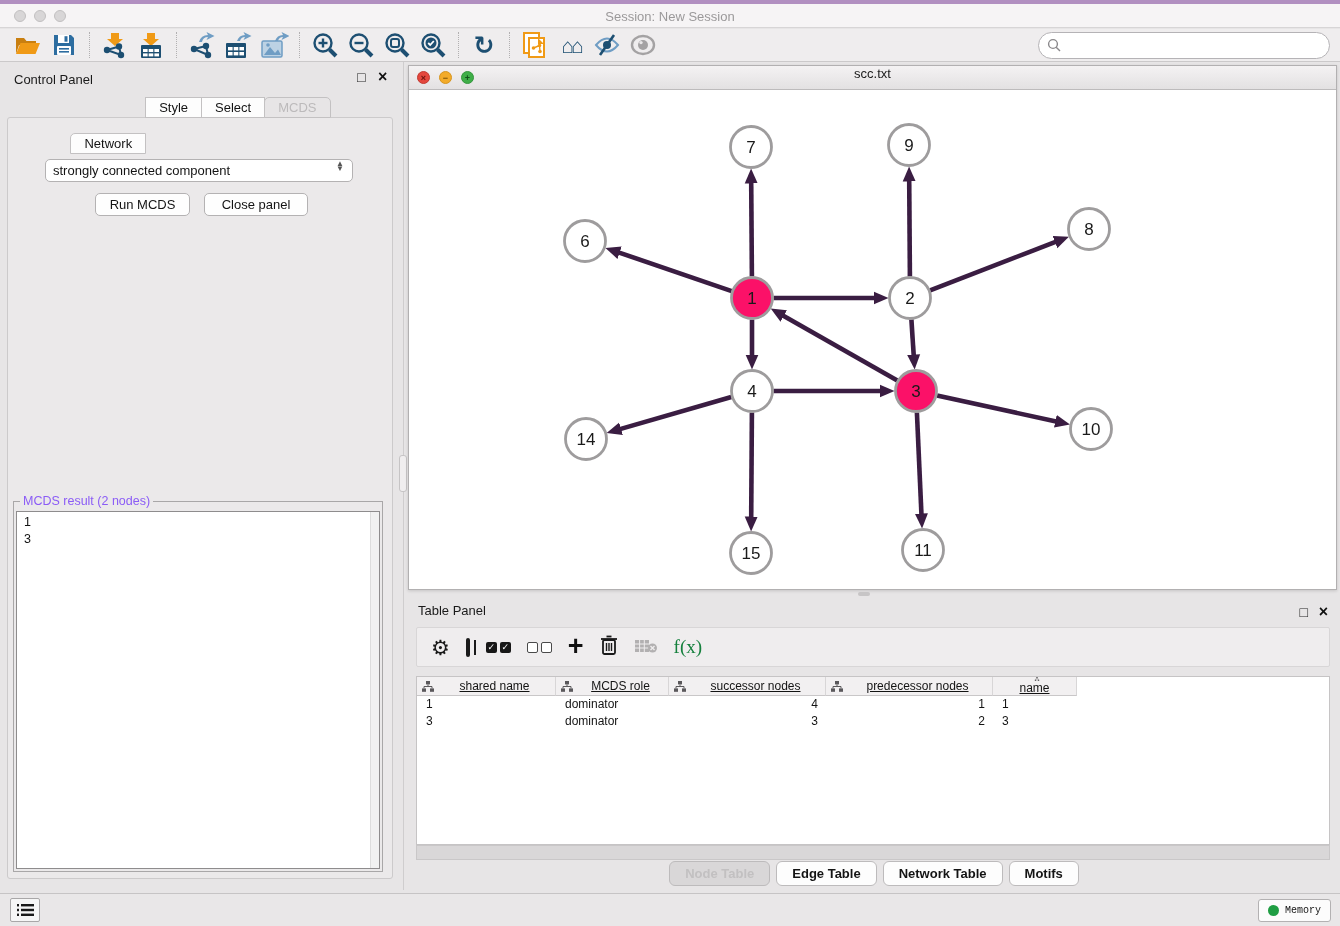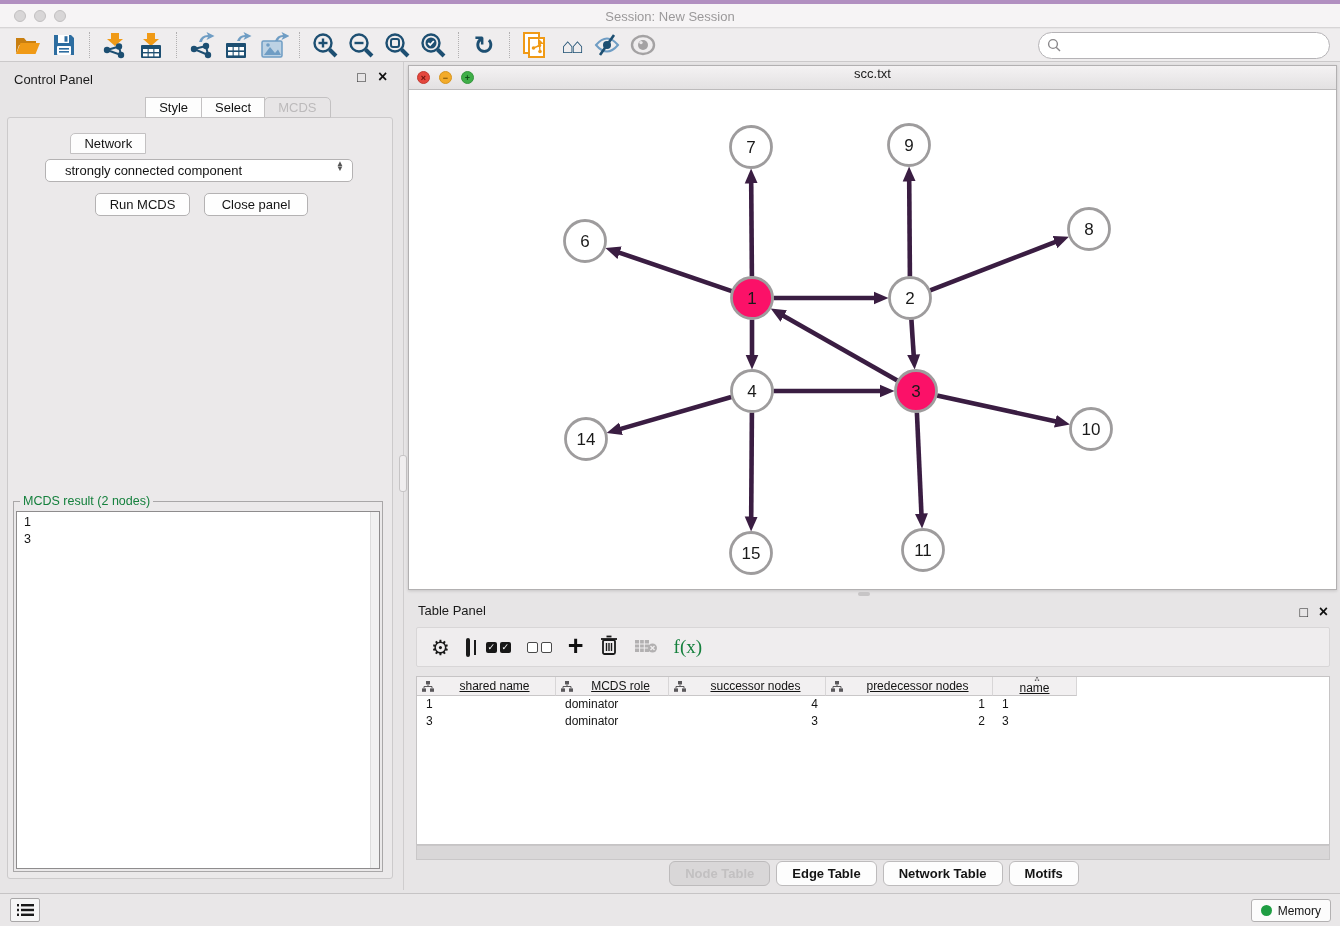--- a/index.html
+++ b/index.html
@@ -29,27 +29,27 @@
   #cp-title { left:14px; top:10px; font-size:13px; color:#1a1a1a; }
   .panel-float { position:absolute; top:8px; font-size:14px; color:#222; line-height:1; }
   .panel-close { position:absolute; top:7px; font-size:16px; font-weight:bold; color:#111; line-height:1; }
   #cp-tabs { left:0; right:0; top:35px; display:flex; justify-content:center; }
   .cp-tab { height:21px; line-height:20px; padding:0 13px; background:#fdfdfd; border:1px solid #c3c1c2; margin-right:-1px; font-size:13px; position:relative; z-index:2; }
   .cp-tab:first-child { border-top-left-radius:5px;margin-top:36px; }
   .cp-tab:last-child { border-top-right-radius:5px; }
   .cp-tab.sel { background:#e7e5e6; color:#bcbabb; border-top-left-radius:5px; border-top-right-radius:5px; }
   #cp-box { left:7px; right:7px; top:55px; bottom:11px; background:#ebe9ea; border:1px solid #cccacb; border-radius:3px; }
   #opt-label { left:0; right:0; top:19px; text-align:center; font-size:13px; }
-  #criterion { left:37px; right:39px; top:41px; height:23px; background:#fff; border:1px solid #b4b2b3; border-radius:5px; display:flex; align-items:center; padding-left:19px; font-size:13px; }
+  #criterion { left:37px; right:39px; top:41px; height:23px; background:#fff; border:1px solid #b4b2b3; border-radius:5px; display:flex; align-items:center; padding-left:7px; font-size:13px; }
   #criterion .spin { position:absolute; right:8px; top:2px; display:flex; flex-direction:column; line-height:0.62; color:#555; font-size:8px; }
   .btn { height:23px; background:#fefefe; border:1px solid #b4b2b3; border-radius:5px; font-size:13px; display:flex; align-items:center; justify-content:center; }
   #run-btn { left:87px; top:75px; width:95px; }
   #closep-btn { left:196px; top:75px; width:104px; }
   #result-fs { left:5px; right:9px; top:376px; height:378px; border:1px solid #a9a7a8; padding:0; background:transparent; }
-  #result-fs legend { font-size:12.5px; margin-left:6px; padding:0 3px; color:#15803d; }
+  #result-fs legend { font-size:12.5px; margin-left:6px; padding:0 3px; color:#8b5cf6; }
   #result-inner { position:absolute; left:2px; right:2px; top:3px; bottom:2px; background:#fff; border:1px solid #8e8c8d; overflow:hidden; }
   #result-lines { padding:2px 7px; font-size:12.5px; line-height:17px; }
   #result-scroll { position:absolute; right:0; top:0; bottom:0; width:9px; background:#f1f1f1; border-left:1px solid #dddddd; }
 
   
   #vsplit-line { left:403px; top:62px; width:1px; height:828px; background:#cfcdce; }
   #vsplit-handle { left:399px; top:455px; width:8px; height:37px; background:#f0eeef; border:1px solid #c6c4c5; border-radius:3px; }
 
   
   #netwin { left:408px; top:65px; width:929px; height:525px; background:#fff; border:1px solid #b2b0b1; box-shadow:0 1px 3px rgba(0,0,0,.15); }
@@ -88,21 +88,21 @@
   #nt-scrollstrip { left:8px; right:10px; top:248px; height:15px; background:#d9d7d8; border:1px solid #c9c7c8; }
   #tp-tabs { left:0; right:0; top:264px; display:flex; justify-content:center; gap:6px; }
   .tp-tab { height:25px; line-height:23px; padding:0 15px; background:#fdfdfd; border:1px solid #bdbbbc; border-radius:6px; font-size:13px; font-weight:bold; }
   .tp-tab.sel { background:#d9d7d8; color:#c2c0c1; }
 
   
   #statusbar { left:0; top:893px; width:100%; height:33px; background:#e9e7e8; border-top:1px solid #c6c4c5; }
   #list-btn { left:10px; top:4px; width:30px; height:24px; background:#f6f6f6; border:1px solid #a9a7a8; border-radius:2px; display:flex; align-items:center; justify-content:center; }
   #memory-btn { right:9px; top:5px; height:23px; background:#fcfcfc; border:1px solid #b3b1b2; border-radius:3px; display:flex; align-items:center; gap:6px; padding:0 9px; }
   #memory-dot { width:11px; height:11px; border-radius:50%; }
-  #memory-label { font-size:12px; }
+  #memory-label { font-size:10px;font-family:Liberation Mono, monospace; }
 </style>
 </head>
 <body>
 
 <div id="menustrip" class="abs"></div>
 
 <div id="titlebar" class="abs">
   <span class="traffic-inactive" style="left:14px"></span>
   <span class="traffic-inactive" style="left:34px"></span>
   <span class="traffic-inactive" style="left:54px"></span>

